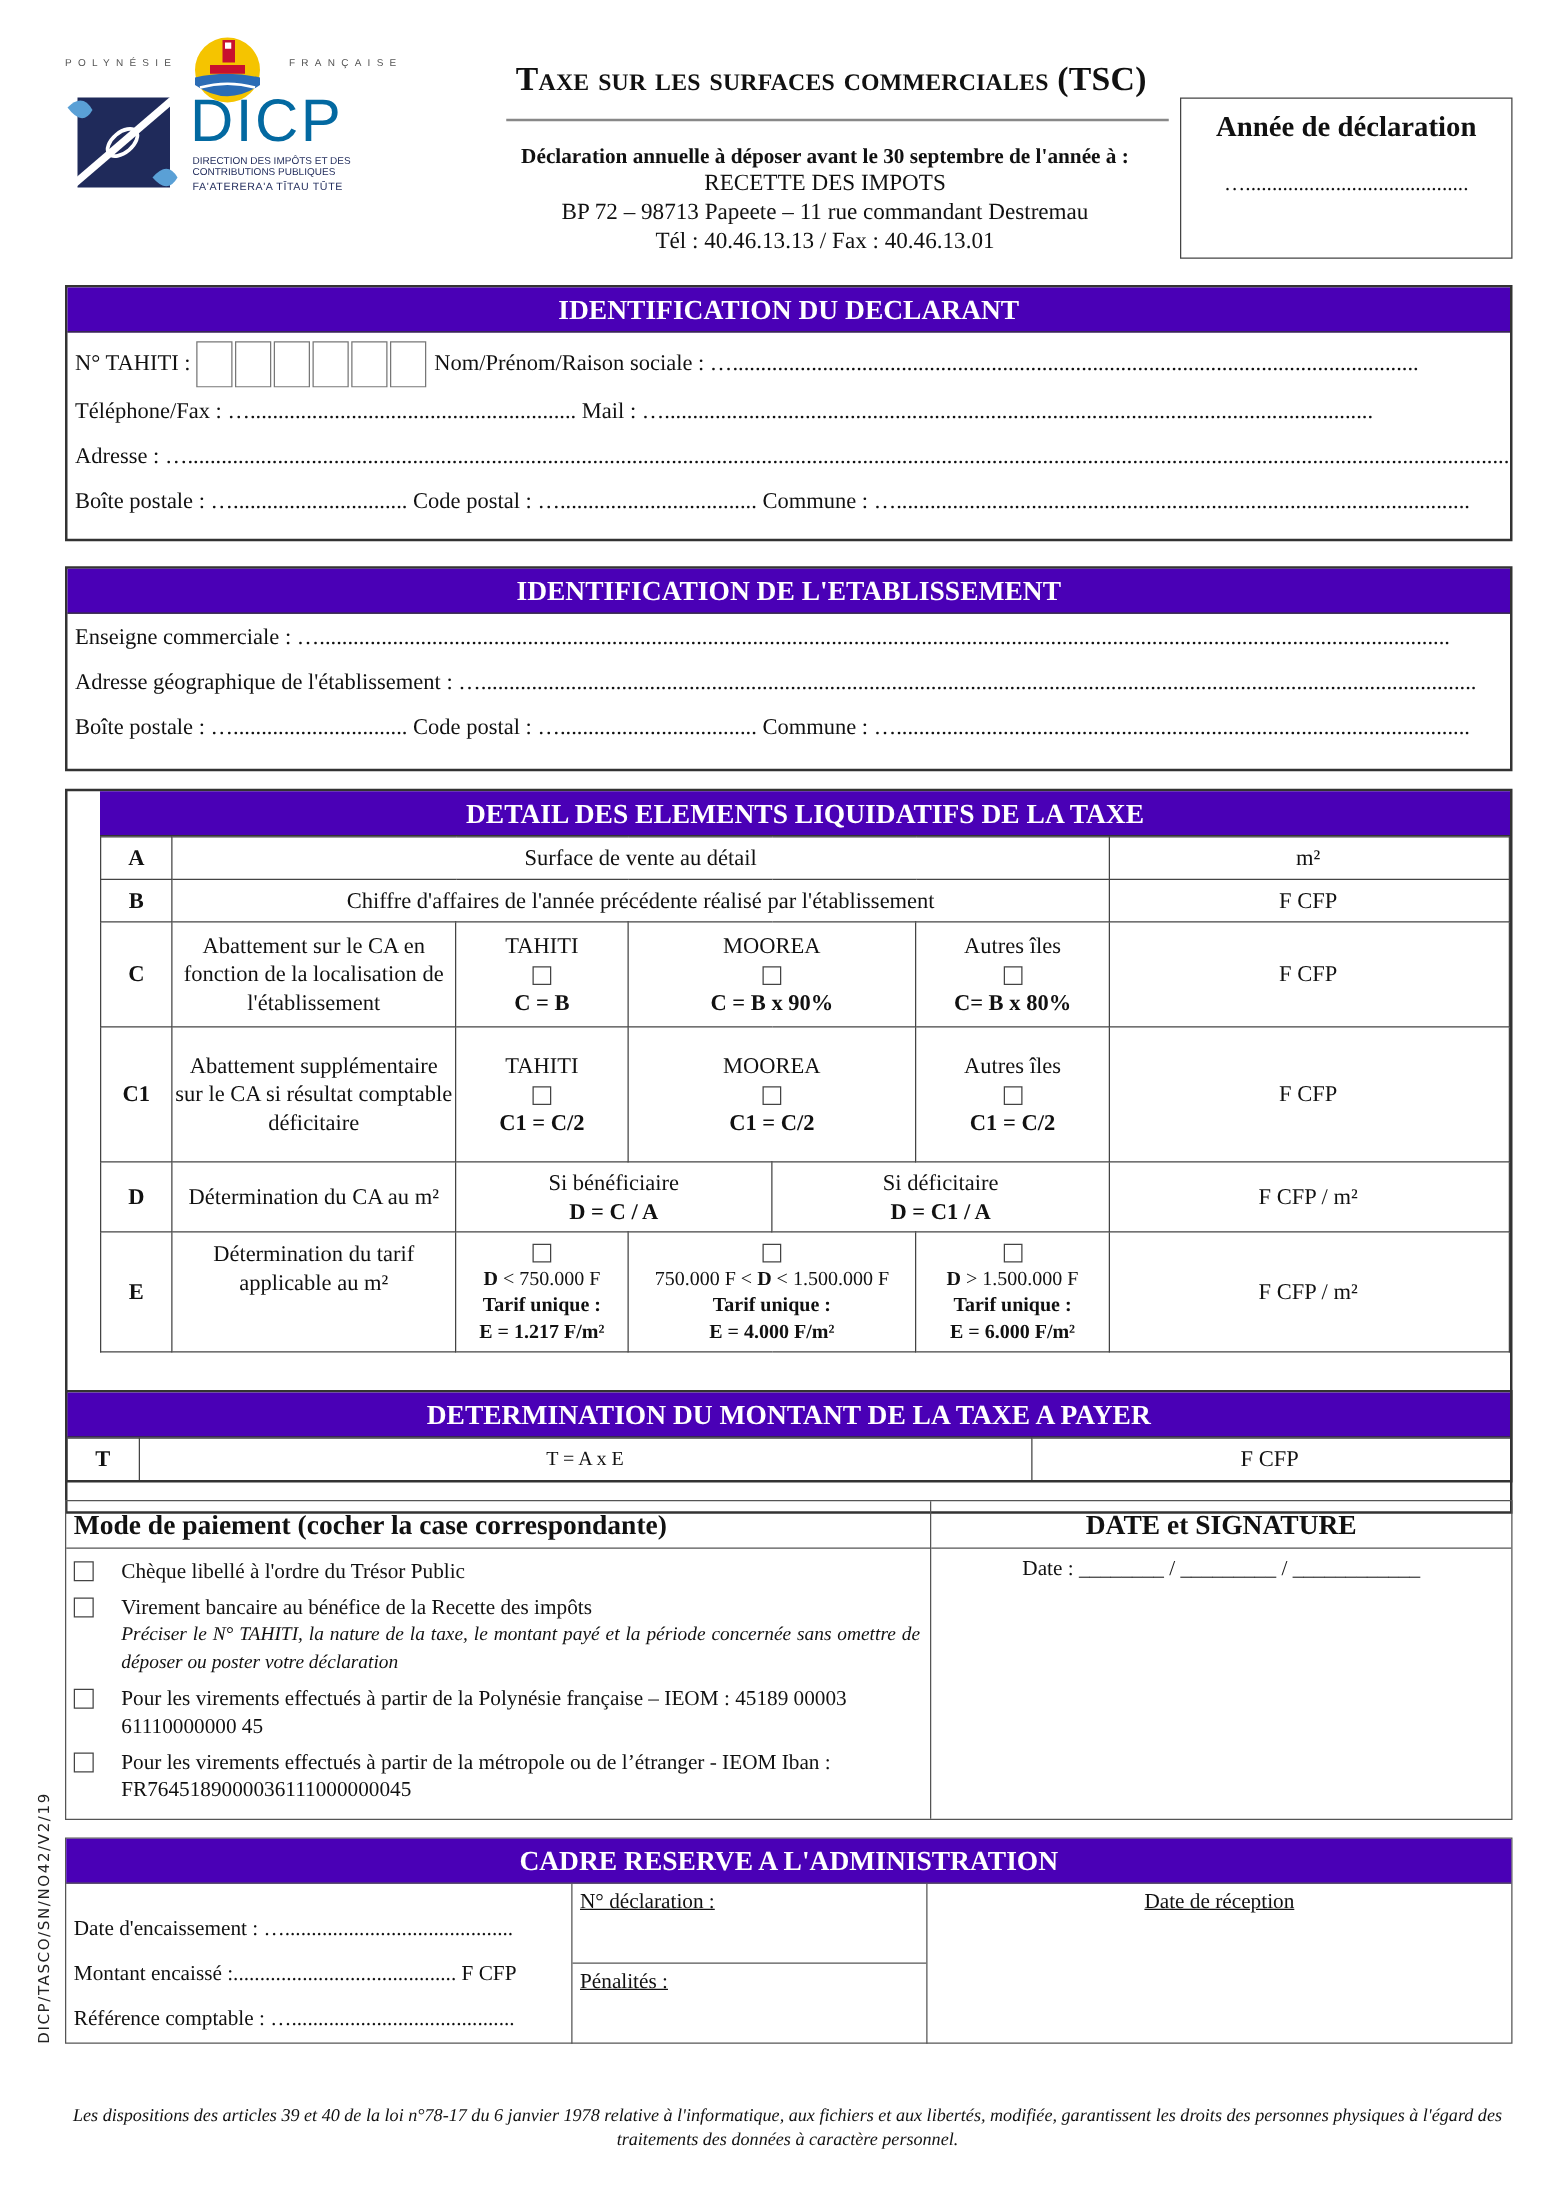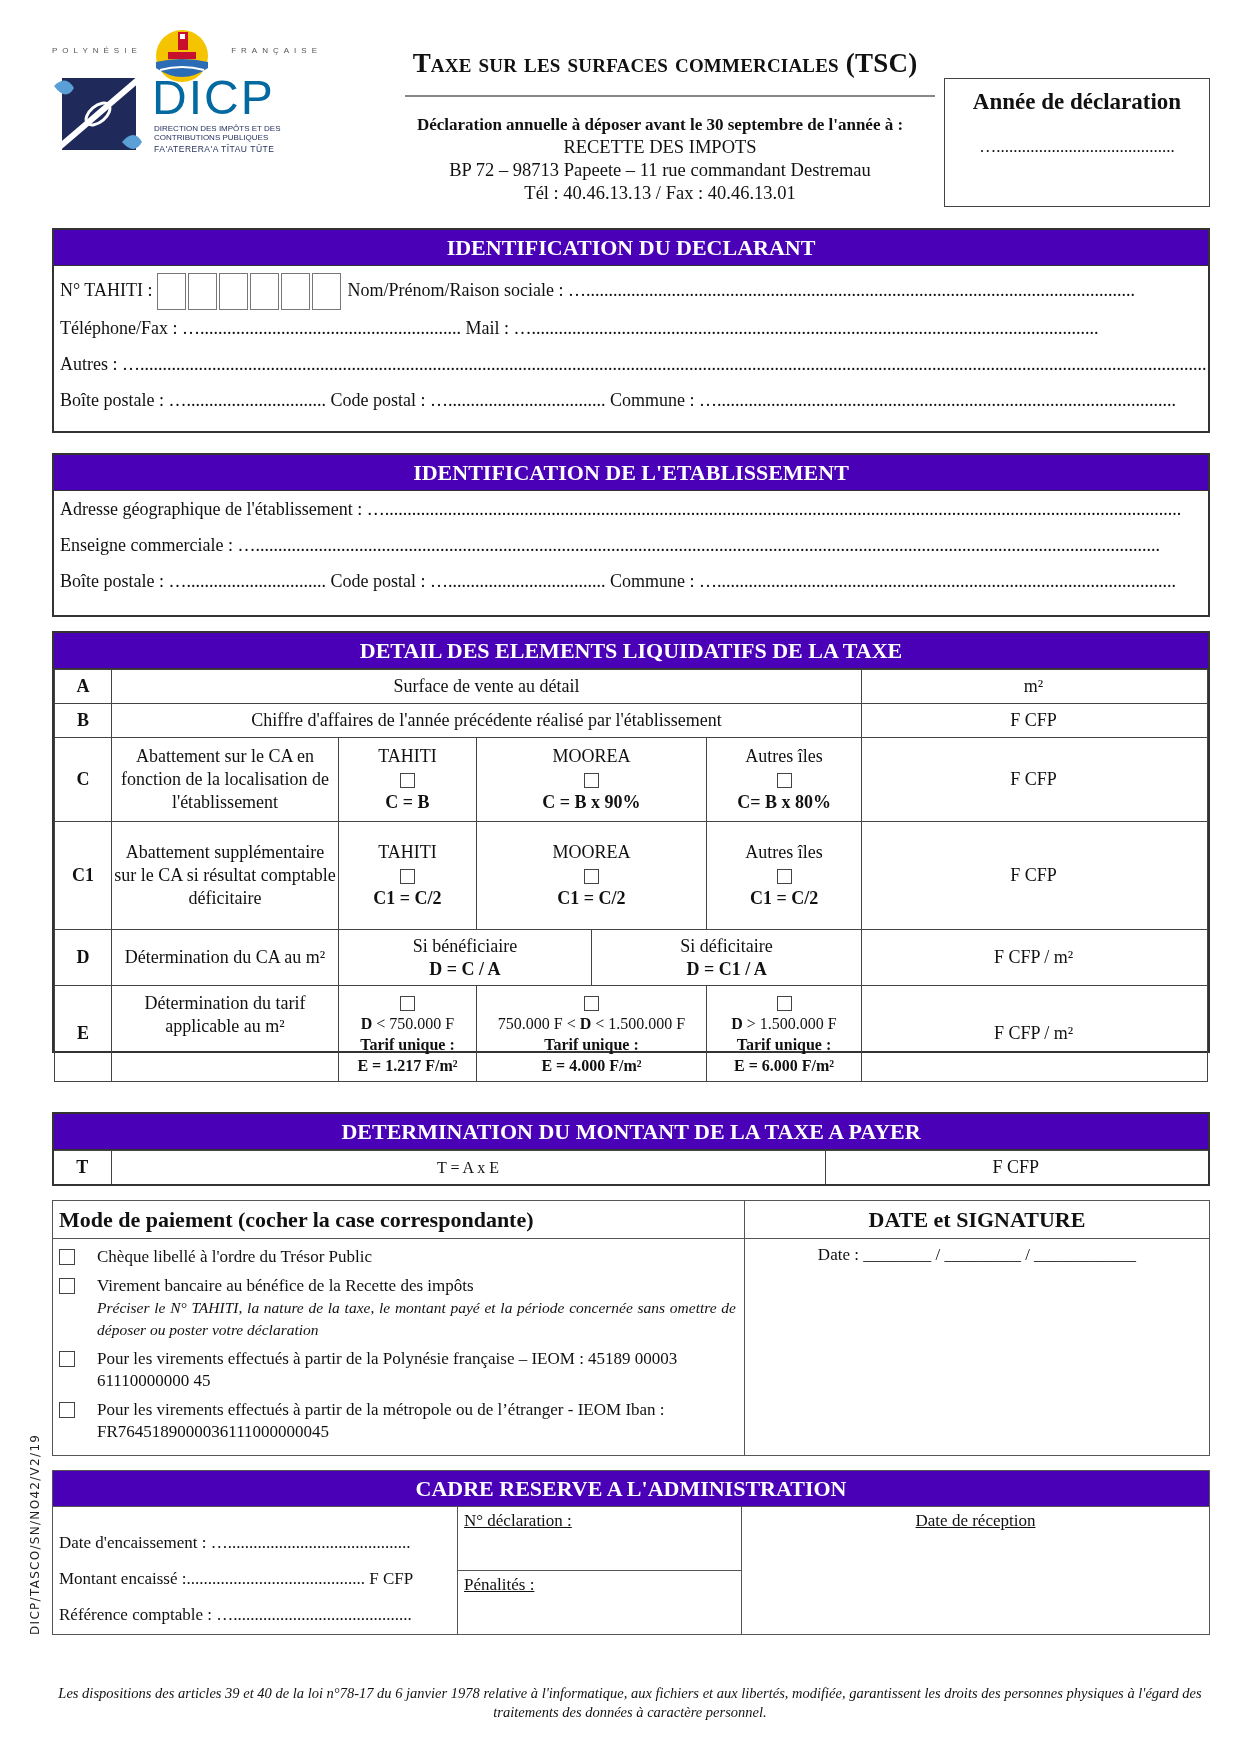--- a/index.html
+++ b/index.html
@@ -122,41 +122,41 @@
     <span>N° TAHITI :</span>
     <span class="tahiti-boxes">
       <span></span><span></span><span></span><span></span><span></span><span></span>
     </span>
     <span>Nom/Prénom/Raison sociale : …</span><span class="dots">..........................................................................................................................</span>
   </div>
   <div class="row">
     <span>Téléphone/Fax : …</span><span class="dots">..........................................................</span><span> Mail : …</span><span class="dots">..............................................................................................................................</span>
   </div>
   <div class="row">
-    <span>Autres : …</span><span class="dots">.............................................................................................................................................................................................................................................</span>
+    <span>Adresse : …</span><span class="dots">.............................................................................................................................................................................................................................................</span>
   </div>
   <div class="row">
     <span>Boîte postale : …</span><span class="dots">...............................</span><span> Code postal : …</span><span class="dots">...................................</span><span> Commune : …</span><span class="dots">......................................................................................................</span>
   </div>
 </div>
 
 <div class="section" style="top:453px;height:164px;">
   <div class="bar">IDENTIFICATION DE L'ETABLISSEMENT</div>
   <div class="row">
+    <span>Enseigne commerciale : …</span><span class="dots">.........................................................................................................................................................................................................</span>
+  </div>
+  <div class="row">
     <span>Adresse géographique de l'établissement : …</span><span class="dots">.................................................................................................................................................................................</span>
   </div>
   <div class="row">
-    <span>Enseigne commerciale : …</span><span class="dots">.........................................................................................................................................................................................................</span>
-  </div>
-  <div class="row">
     <span>Boîte postale : …</span><span class="dots">...............................</span><span> Code postal : …</span><span class="dots">...................................</span><span> Commune : …</span><span class="dots">......................................................................................................</span>
   </div>
 </div>
 
-<div class="section" style="top:631px;height:422px;">
+<div class="section" style="top:631px;height:580px;padding-left:26px;">
   <div class="bar">DETAIL DES ELEMENTS LIQUIDATIFS DE LA TAXE</div>
   <table>
     <colgroup>
       <col style="width:57px">
         <col style="width:227px">
         <col style="width:138px">
         <col style="width:115px">
         <col style="width:115px">
         <col style="width:155px">
         <col>

